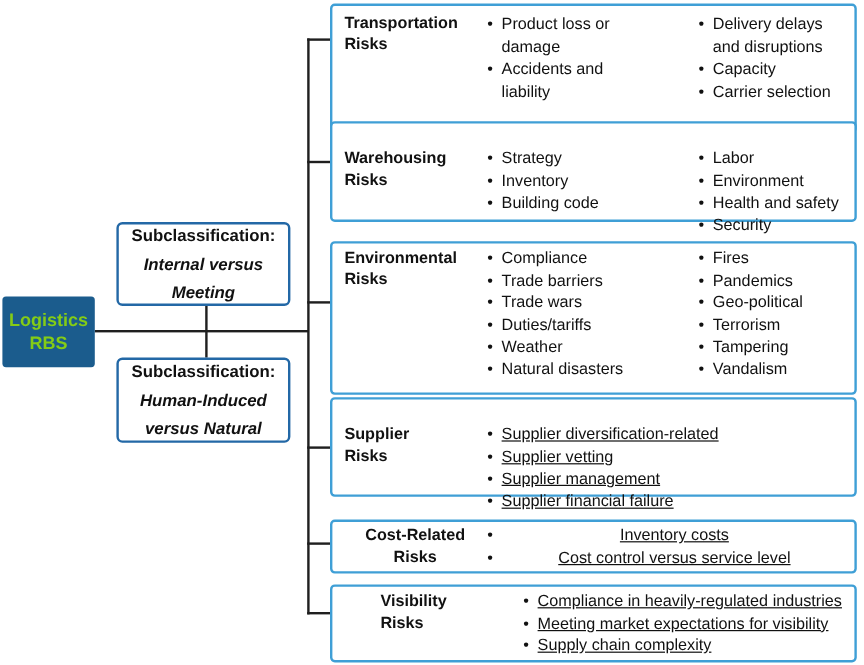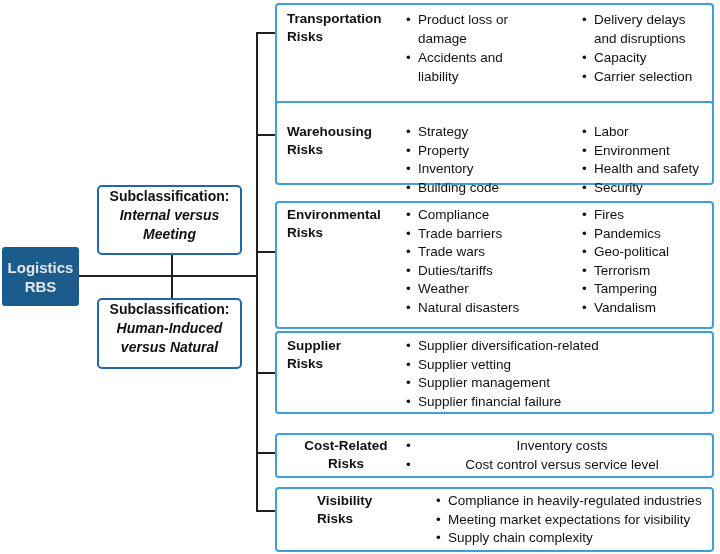--- a/index.html
+++ b/index.html
@@ -16,59 +16,59 @@
     color:#111;overflow:hidden;
   }
 
   
   .line{position:absolute;background:var(--line);}
 
   
   .root-box{
     position:absolute;left:2px;top:247px;width:77px;height:59px;
     background:var(--root-fill);border-radius:3px;
-    color:#e5e5e5;font-weight:bold;font-size:15px;line-height:19px;
+    color:#84cc16;font-weight:bold;font-size:15px;line-height:19px;
     display:flex;align-items:center;justify-content:center;text-align:center;
   }
 
   
   .sub-box{
     position:absolute;left:97px;width:145px;
     border:2px solid var(--subclass-border);border-radius:5px;background:#fff;
-    display:flex;flex-direction:column;align-items:center;justify-content:flex-start;
+    display:flex;flex-direction:column;align-items:center;justify-content:space-between;
     text-align:center;font-size:14px;line-height:19px;
   }
   .sub1{top:185px;height:70px;}
   .sub2{top:298px;height:71px;}
   .sub-head{font-weight:bold;}
   .sub-ital{font-weight:bold;font-style:italic;}
 
   
   .risk-box{
     position:absolute;left:275px;width:439px;
     border:2px solid var(--risk-border);border-radius:4px;background:#fff;
     display:flex;align-items:flex-start;
     padding:5px 6px 0 10px;font-size:13.5px;
   }
   .rb1{top:3px;height:108px;}
   .rb2{top:101px;height:84px;padding-top:20px;}
   .rb3{top:201px;height:128px;padding-top:3px;}
-  .rb4{top:331px;height:83px;padding-top:4px;}
+  .rb4{top:331px;height:83px;padding-top:20px;}
   .rb5{top:433px;height:45px;padding-top:2px;text-align:center;}
   .rb6{top:487px;height:65px;padding-top:3px;padding-left:40px;}
   .rb-title{width:118px;flex:none;font-weight:bold;line-height:18px;}
   ul.rb-col{list-style:none;margin:0;padding:0;line-height:18.5px;}
   .rb1 ul.rb-col{line-height:19px;}
   .col-a{width:176px;flex:none;}
   .col-b{flex:1;}
   .rb-col li{position:relative;padding-left:13px;}
   .rb-col li::before{content:"\2022";position:absolute;left:1px;}
   .col-a li{max-width:130px;}
   .single .col-a{flex:1;width:auto;}
-  .single .col-a li{max-width:none;}
+  .single .col-a li{max-width:none;text-decoration:underline;}
 </style>
 </head>
 <body>
 
 <div class="canvas">
 
   <div class="line" style="left:79px;top:275px;width:178px;height:2px;"></div>
   <div class="line" style="left:256px;top:32px;width:2px;height:480px;"></div>
   <div class="line" style="left:171px;top:255px;width:2px;height:43px;"></div>
   <div class="line" style="left:256px;top:32px;width:20px;height:2px;"></div>
@@ -107,21 +107,20 @@
       </ul>
   </div>
 
   <div class="risk-box rb2">
     <div class="rb-title">
       <div>Warehousing</div>
       <div>Risks</div>
     </div>
     <ul class="rb-col col-a">
         <li>Strategy</li>
-        <li>Property</li>
         <li>Inventory</li>
         <li>Building code</li>
       </ul>
     <ul class="rb-col col-b">
         <li>Labor</li>
         <li>Environment</li>
         <li>Health and safety</li>
         <li>Security</li>
       </ul>
   </div>

